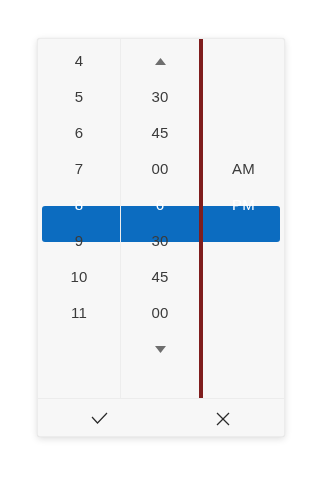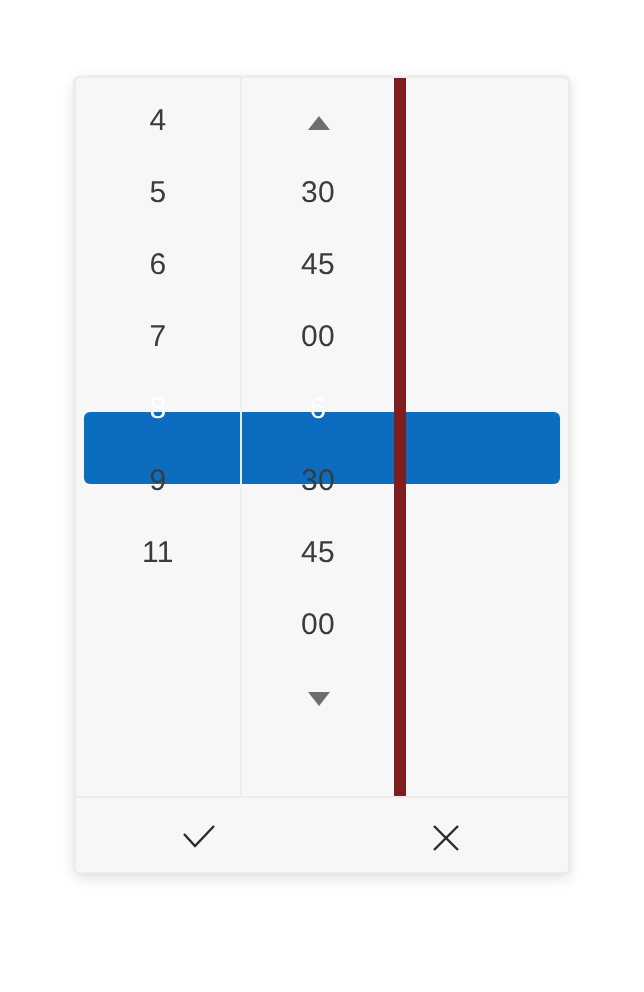--- a/index.html
+++ b/index.html
@@ -49,21 +49,21 @@
   .picker-column {
     position: relative;
     z-index: 2;
     height: 100%;
     box-sizing: border-box;
     display: flex;
     flex-direction: column;
     padding-top: 4px;
   }
   .col-hour   { width: 82px; }
-  .col-minute { width: 83px; border-left: 1px solid #ededed; border-right: 6px solid #7f1d1d; }
+  .col-minute { width: 83px; border-left: 1px solid #ededed; border-right: 4px solid #7f1d1d; }
   .col-period { width: 81px; }
 
   .picker-cell {
     height: 36px;
     line-height: 36px;
     text-align: center;
     font-size: 15px;
     color: #3b3b3b;
     letter-spacing: 0.2px;
     user-select: none;
@@ -108,20 +108,21 @@
 
     <div class="selection-band"></div>
 
     <div class="picker-column col-hour">
         <div class="picker-cell">4</div>
         <div class="picker-cell">5</div>
         <div class="picker-cell">6</div>
         <div class="picker-cell">7</div>
         <div class="picker-cell selected">8</div>
         <div class="picker-cell">9</div>
+        <div class="picker-cell">10</div>
         <div class="picker-cell">11</div>
       </div>
 
     <div class="picker-column col-minute">
       <div class="scroll-arrow">
         <svg width="11" height="7" viewBox="0 0 11 7" aria-hidden="true">
           <polygon points="5.5,0 11,7 0,7" fill="#6e6e6e"></polygon>
         </svg>
       </div>
       <div class="col-body">
@@ -133,20 +134,31 @@
           <div class="picker-cell">45</div>
           <div class="picker-cell">00</div>
         </div>
       <div class="scroll-arrow">
         <svg width="11" height="7" viewBox="0 0 11 7" aria-hidden="true">
           <polygon points="0,0 11,0 5.5,7" fill="#6e6e6e"></polygon>
         </svg>
       </div>
     </div>
 
+    <div class="picker-column col-period">
+        <div class="picker-cell blank"></div>
+        <div class="picker-cell blank"></div>
+        <div class="picker-cell blank"></div>
+        <div class="picker-cell">AM</div>
+        <div class="picker-cell selected">PM</div>
+        <div class="picker-cell blank"></div>
+        <div class="picker-cell blank"></div>
+        <div class="picker-cell blank"></div>
+        <div class="picker-cell blank"></div>
+      </div>
 
   </div>
 
   <div class="flyout-footer">
     <div class="footer-button">
       <span>
         <svg width="17" height="13" viewBox="0 0 17 13" aria-hidden="true">
           <polyline points="1,5 6.5,11 16,1" fill="none" stroke="#2b2b2b" stroke-width="1.2"></polyline>
         </svg>
       </span>

